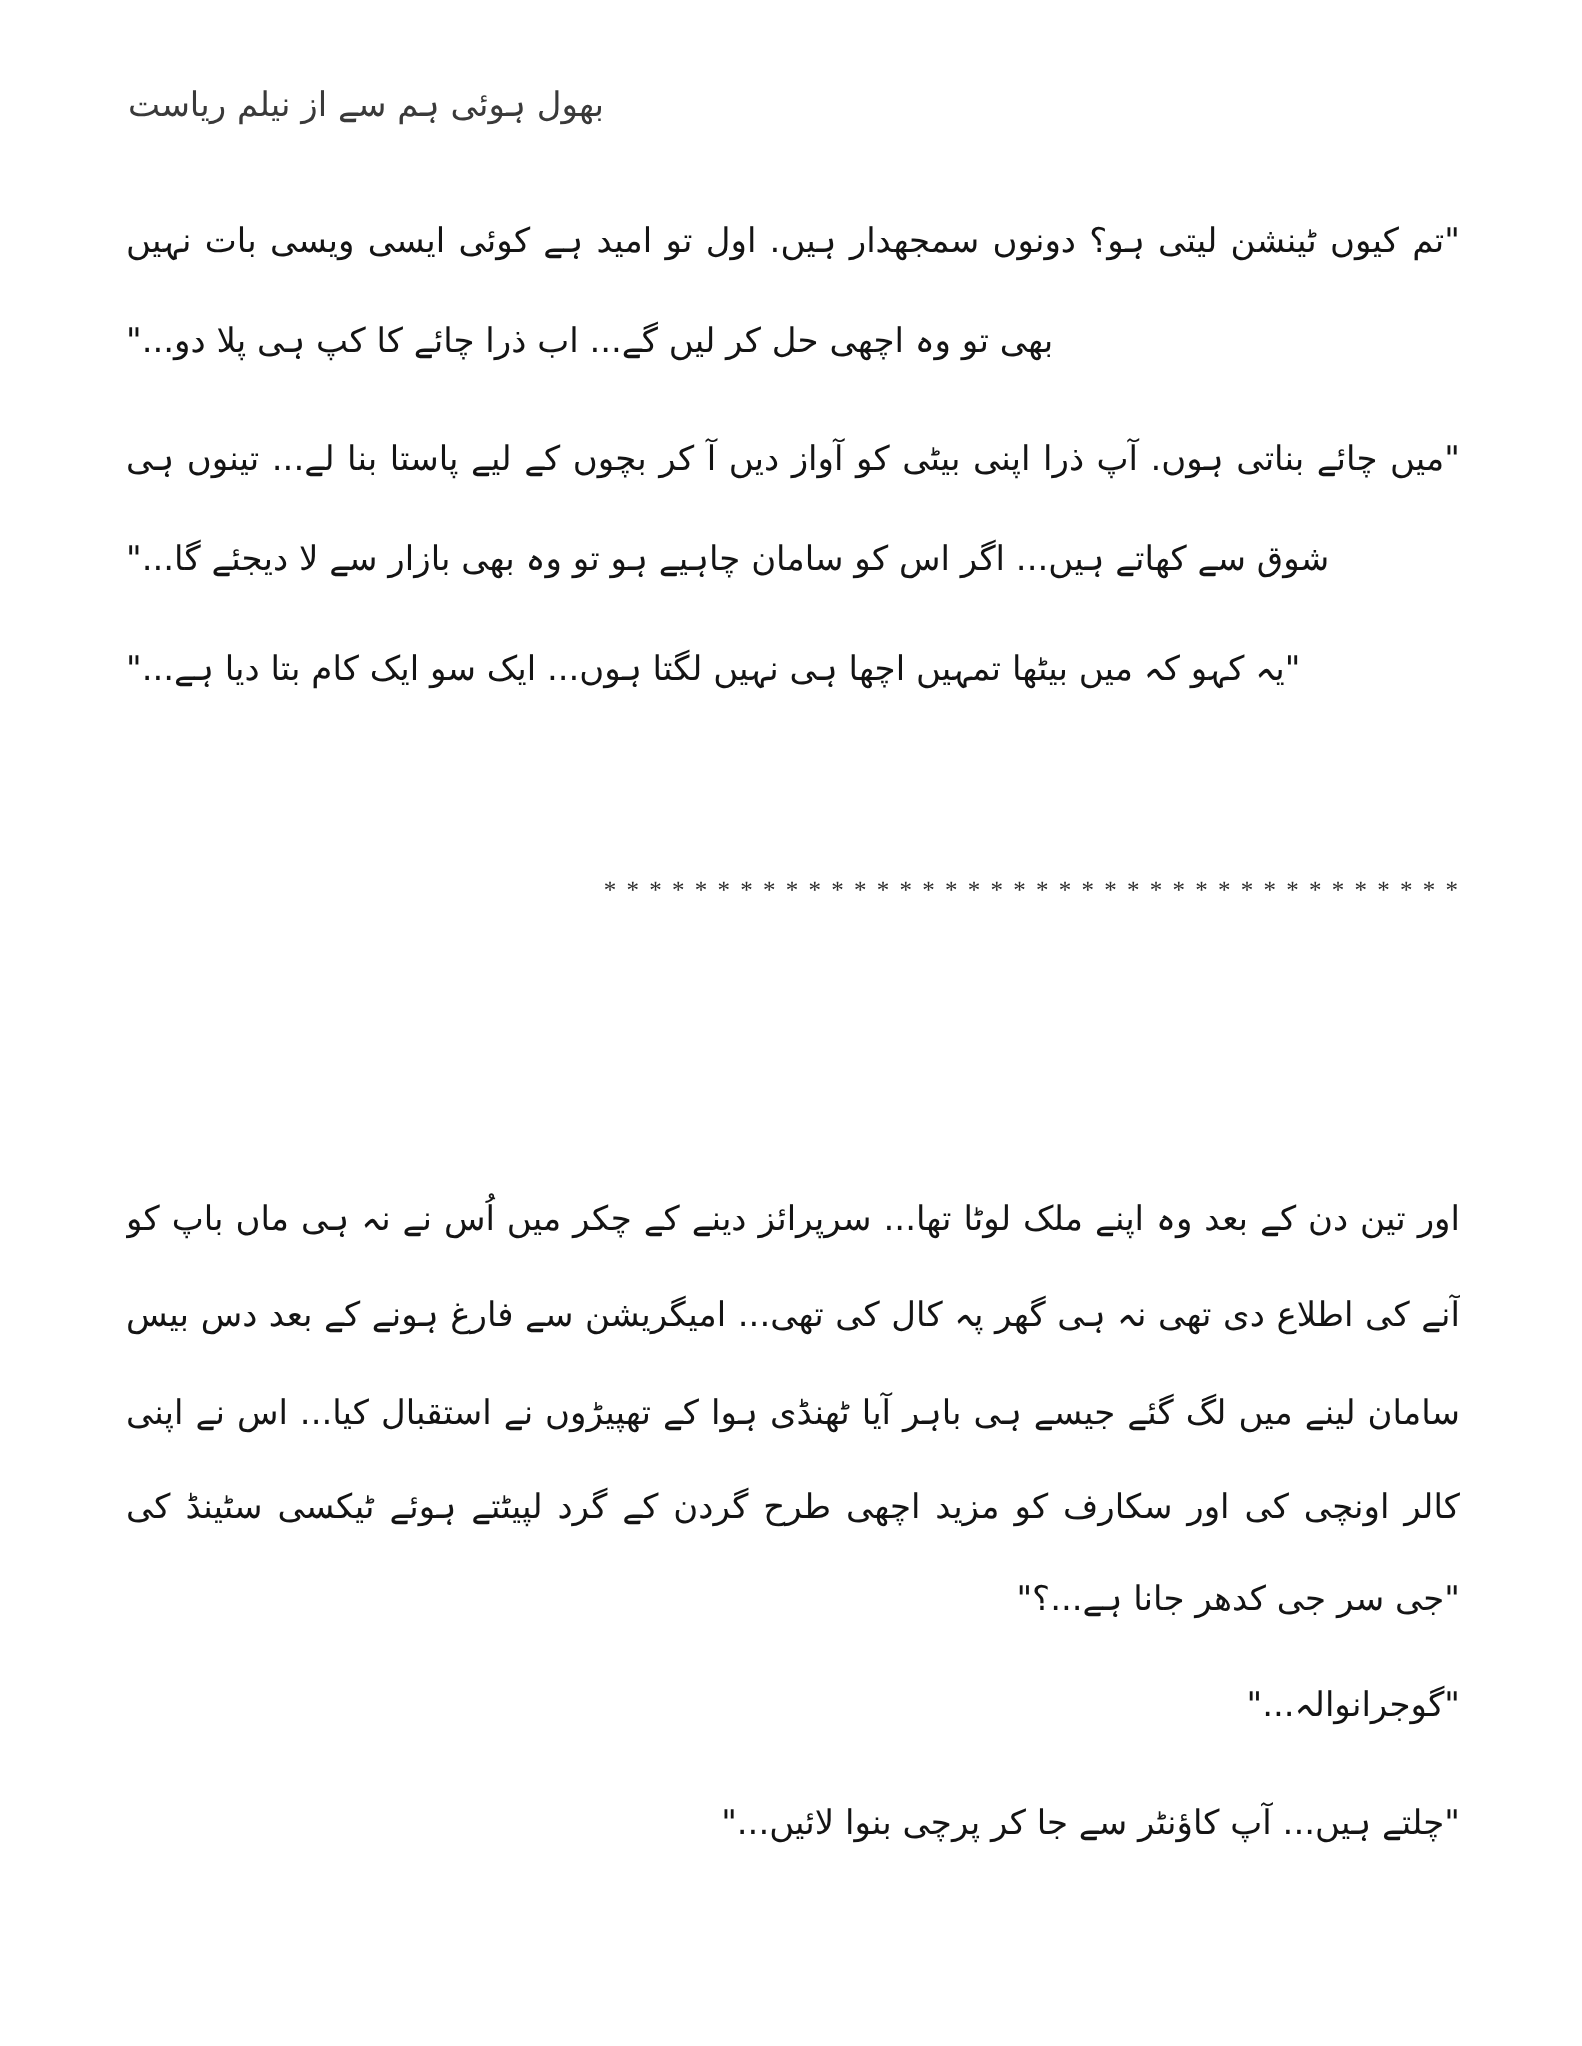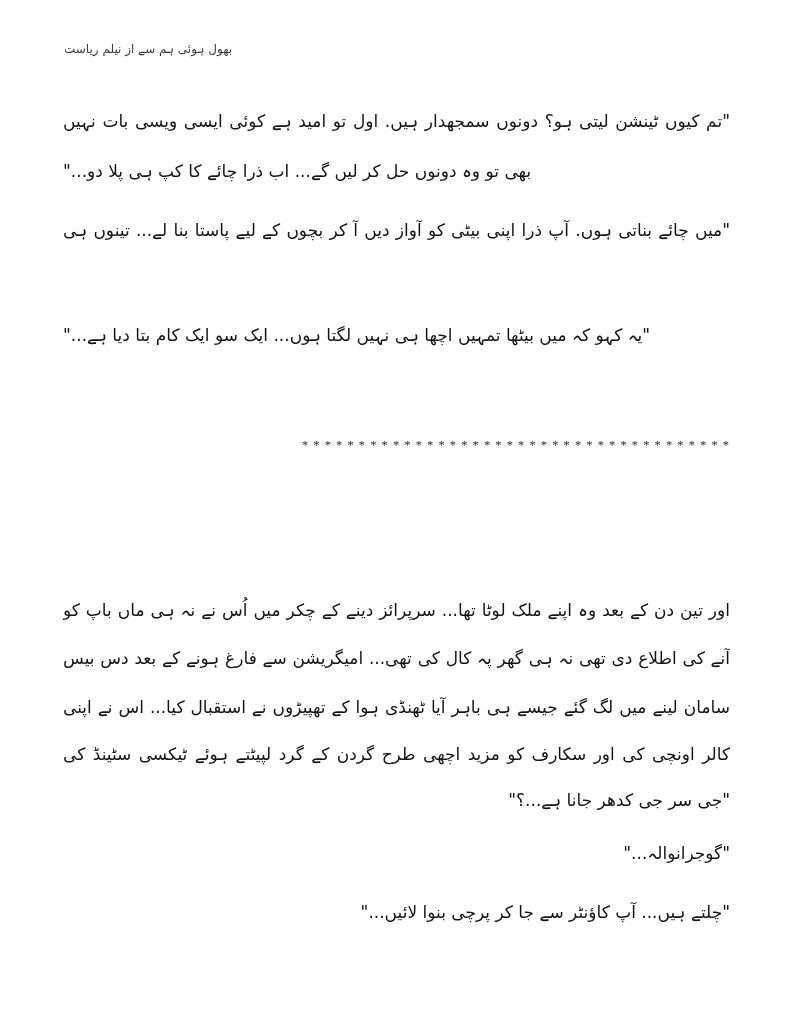--- a/index.html
+++ b/index.html
@@ -14,21 +14,21 @@
     background: #ffffff;
     overflow: hidden;
     font-family: "DejaVu Sans", sans-serif;
     color: #141414;
   }
   .running-header {
     position: absolute;
     top: 42px;
     left: 64px;
     direction: rtl;
-    font-size: 12px;
+    font-size: 17px;
     color: #3a3a3a;
     white-space: nowrap;
   }
   .line {
     position: absolute;
     left: 63px;
     width: 667px;
     height: 44px;
     line-height: 44px;
     direction: rtl;
@@ -84,23 +84,24 @@
   .d3   { top: 890px; }
 </style>
 </head>
 <body>
 
 <div class="page">
 
   <div class="running-header">بھول ہوئی ہم سے از نیلم ریاست</div>
 
   <div class="line full p1l1">"تم کیوں ٹینشن لیتی ہو؟ دونوں سمجھدار ہیں. اول تو امید ہے کوئی ایسی ویسی بات نہیں ہو گی اور اگر ہوئی</div>
-  <div class="line endline p1l2">بھی تو وہ دونوں حل کر لیں گے... اب ذرا چائے کا کپ ہی پلا دو..."</div>
+  <div class="line endline p1l2">بھی تو وہ اچھی حل کر لیں گے... اب ذرا چائے کا کپ ہی پلا دو..."</div>
 
   <div class="line full p2l1">"میں چائے بناتی ہوں. آپ ذرا اپنی بیٹی کو آواز دیں آ کر بچوں کے لیے پاستا بنا لے... تینوں ہی بڑے</div>
+  <div class="line endline p2l2">شوق سے کھاتے ہیں... اگر اس کو سامان چاہیے ہو تو وہ بھی بازار سے لا دیجئے گا..."</div>
 
   <div class="line endline p3l1">"یہ کہو کہ میں بیٹھا تمہیں اچھا ہی نہیں لگتا ہوں... ایک سو ایک کام بتا دیا ہے..."</div>
 
   <div class="separator">* * * * * * * * * * * * * * * * * * * * * * * * * * * * * * * * * * * * * *</div>
 
   <div class="line full p4l2">اور تین دن کے بعد وہ اپنے ملک لوٹا تھا... سرپرائز دینے کے چکر میں اُس نے نہ ہی ماں باپ کو اپنے</div>
   <div class="line full p4l3">آنے کی اطلاع دی تھی نہ ہی گھر پہ کال کی تھی... امیگریشن سے فارغ ہونے کے بعد دس بیس منٹ</div>
   <div class="line full p4l4">سامان لینے میں لگ گئے جیسے ہی باہر آیا ٹھنڈی ہوا کے تھپیڑوں نے استقبال کیا... اس نے اپنی جیکٹ کی</div>
   <div class="line full p4l5">کالر اونچی کی اور سکارف کو مزید اچھی طرح گردن کے گرد لپیٹتے ہوئے ٹیکسی سٹینڈ کی طرف آیا...</div>
 

